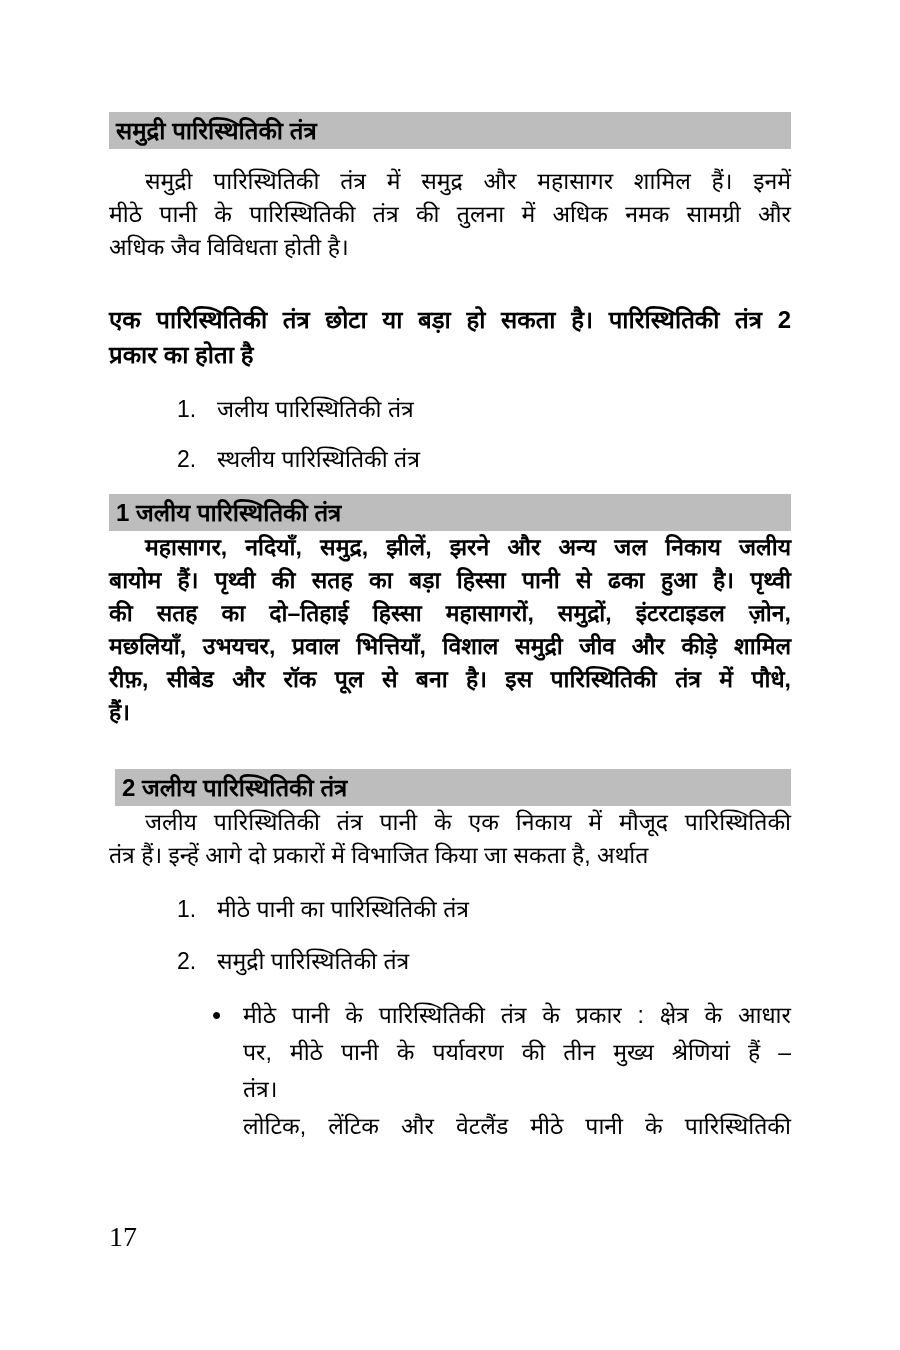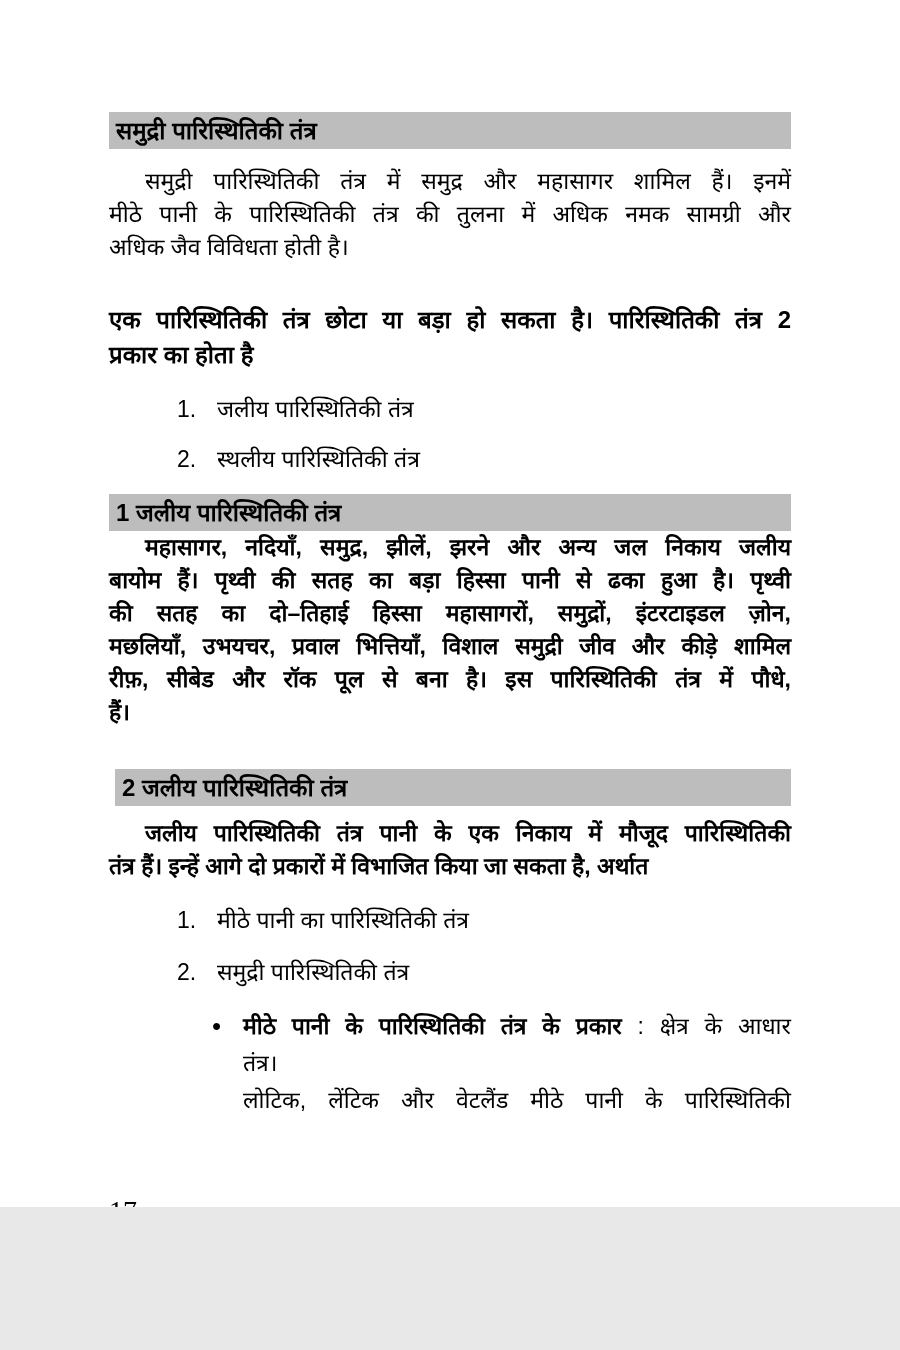--- a/index.html
+++ b/index.html
@@ -3,48 +3,48 @@
 <meta charset="utf-8">
 <style>
   :root{
     --heading-bg:#bdbdbd;
     --text-color:#000000;
     --page-bg:#ffffff;
   }
   html,body{margin:0;padding:0;}
   body{background:#e8e8e8;font-family:"Liberation Sans",sans-serif;}
   .page{
-    width:900px;height:1207px;background:var(--page-bg);color:var(--text-color);
+    width:900px;height:1350px;background:var(--page-bg);color:var(--text-color);
     position:relative;margin:0 auto;overflow:hidden;
   }
   .content{padding:112px 109px 0 109px;}
   .hbar{
     background:var(--heading-bg);
     font-weight:bold;font-size:24px;height:37px;line-height:37px;
     padding-left:7px;box-sizing:border-box;
   }
   .hbar2{margin-top:22px;}
   .hbar3{margin-top:40px;margin-left:6px;}
   .para{font-size:23px;line-height:33px;}
   .para1{margin-top:16px;}
   .para2{font-weight:bold;}
-  .para3{margin-top:11px;font-weight:bold;}
+  .para3{}
   .jline{text-align:justify;text-align-last:justify;}
   .jline.last{text-align-last:left;}
   .indent > div > .jline:first-child, .indent > .jline:first-child{text-indent:36px;}
   .subheading{font-weight:bold;font-size:24px;line-height:35px;margin-top:38px;}
   .num-list{margin-top:24px;font-size:23px;}
   .list-item{display:flex;margin-left:68px;line-height:26px;}
   .list-item + .list-item{margin-top:24px;}
   .list2 .list-item + .list-item{margin-top:26px;}
   .num{width:40px;flex-shrink:0;}
   .bullet{display:flex;margin-left:103px;margin-top:23px;font-size:23px;line-height:37px;}
   .bullet-marker{width:31px;flex-shrink:0;font-size:26px;}
   .bullet-text{flex:1;min-width:0;}
-  .bullet-text b{font-weight:bold;}
+  .bullet-text b{font-weight:normal;}
   .page-number{
     text-align:left;font-family:"Liberation Serif",serif;
     font-size:28px;margin-top:76px;
   }
 </style>
 </head>
 <body>
 
 <div class="page">
   <div class="content">
@@ -100,20 +100,21 @@
         <span class="num">2.</span>
         <span class="label">समुद्री पारिस्थितिकी तंत्र</span>
       </div>
     </div>
 
     <div class="bullet">
       <span class="bullet-marker">•</span>
       <span class="bullet-text">
         <span class="jline" style="display:block"><b>मीठे पानी के पारिस्थितिकी तंत्र के प्रकार</b><span> : क्षेत्र के आधार</span></span>
         <span style="display:block">
+            <div class="jline">पर, मीठे पानी के पर्यावरण की तीन मुख्य श्रेणियां हैं –</div>
             <div class="jline last">तंत्र।</div>
             <div class="jline">लोटिक, लेंटिक और वेटलैंड मीठे पानी के पारिस्थितिकी</div>
           </span>
       </span>
     </div>
 
     <div class="page-number">17</div>
 
   </div>
 </div>

